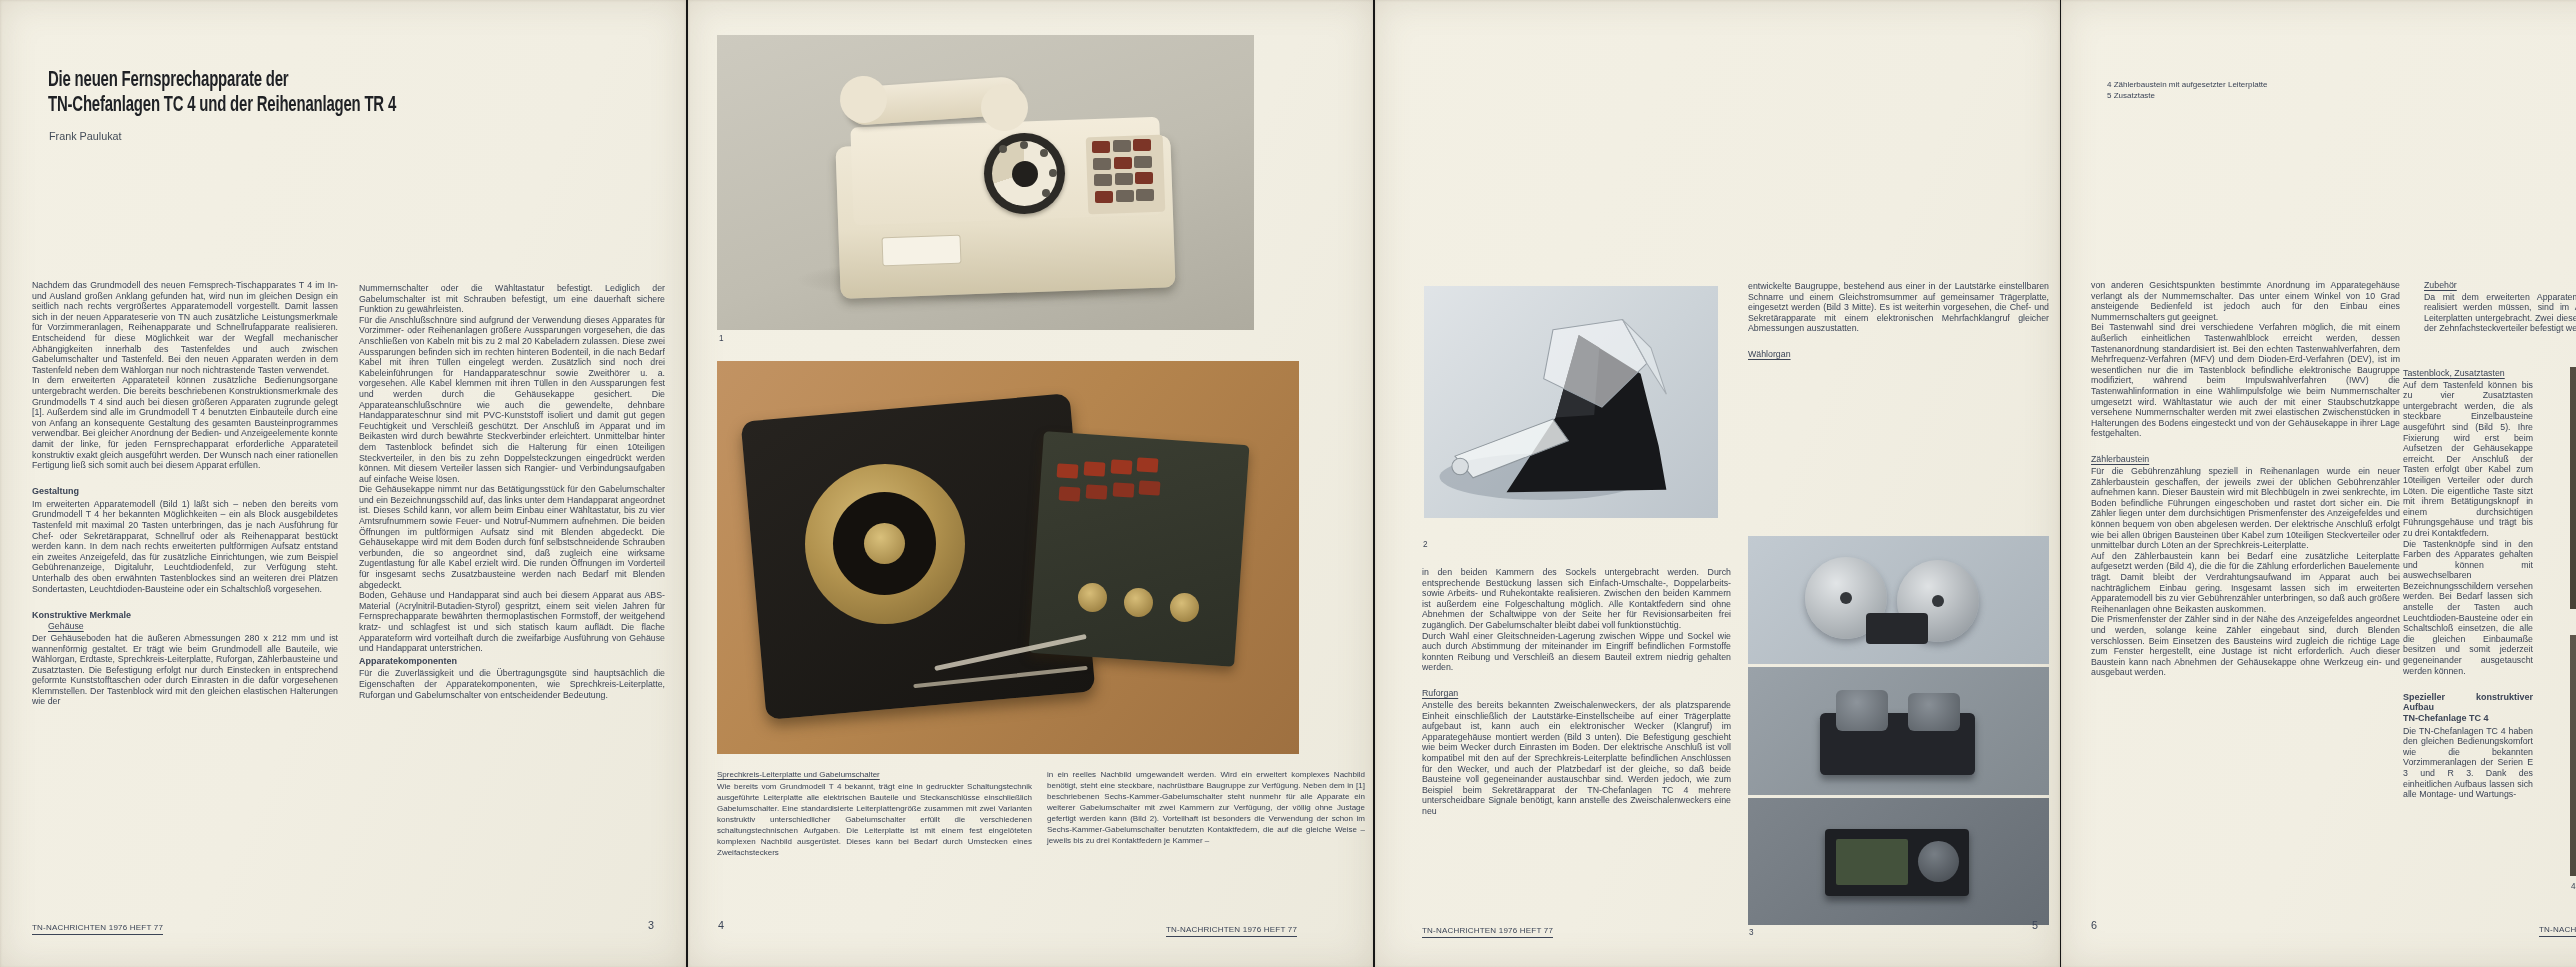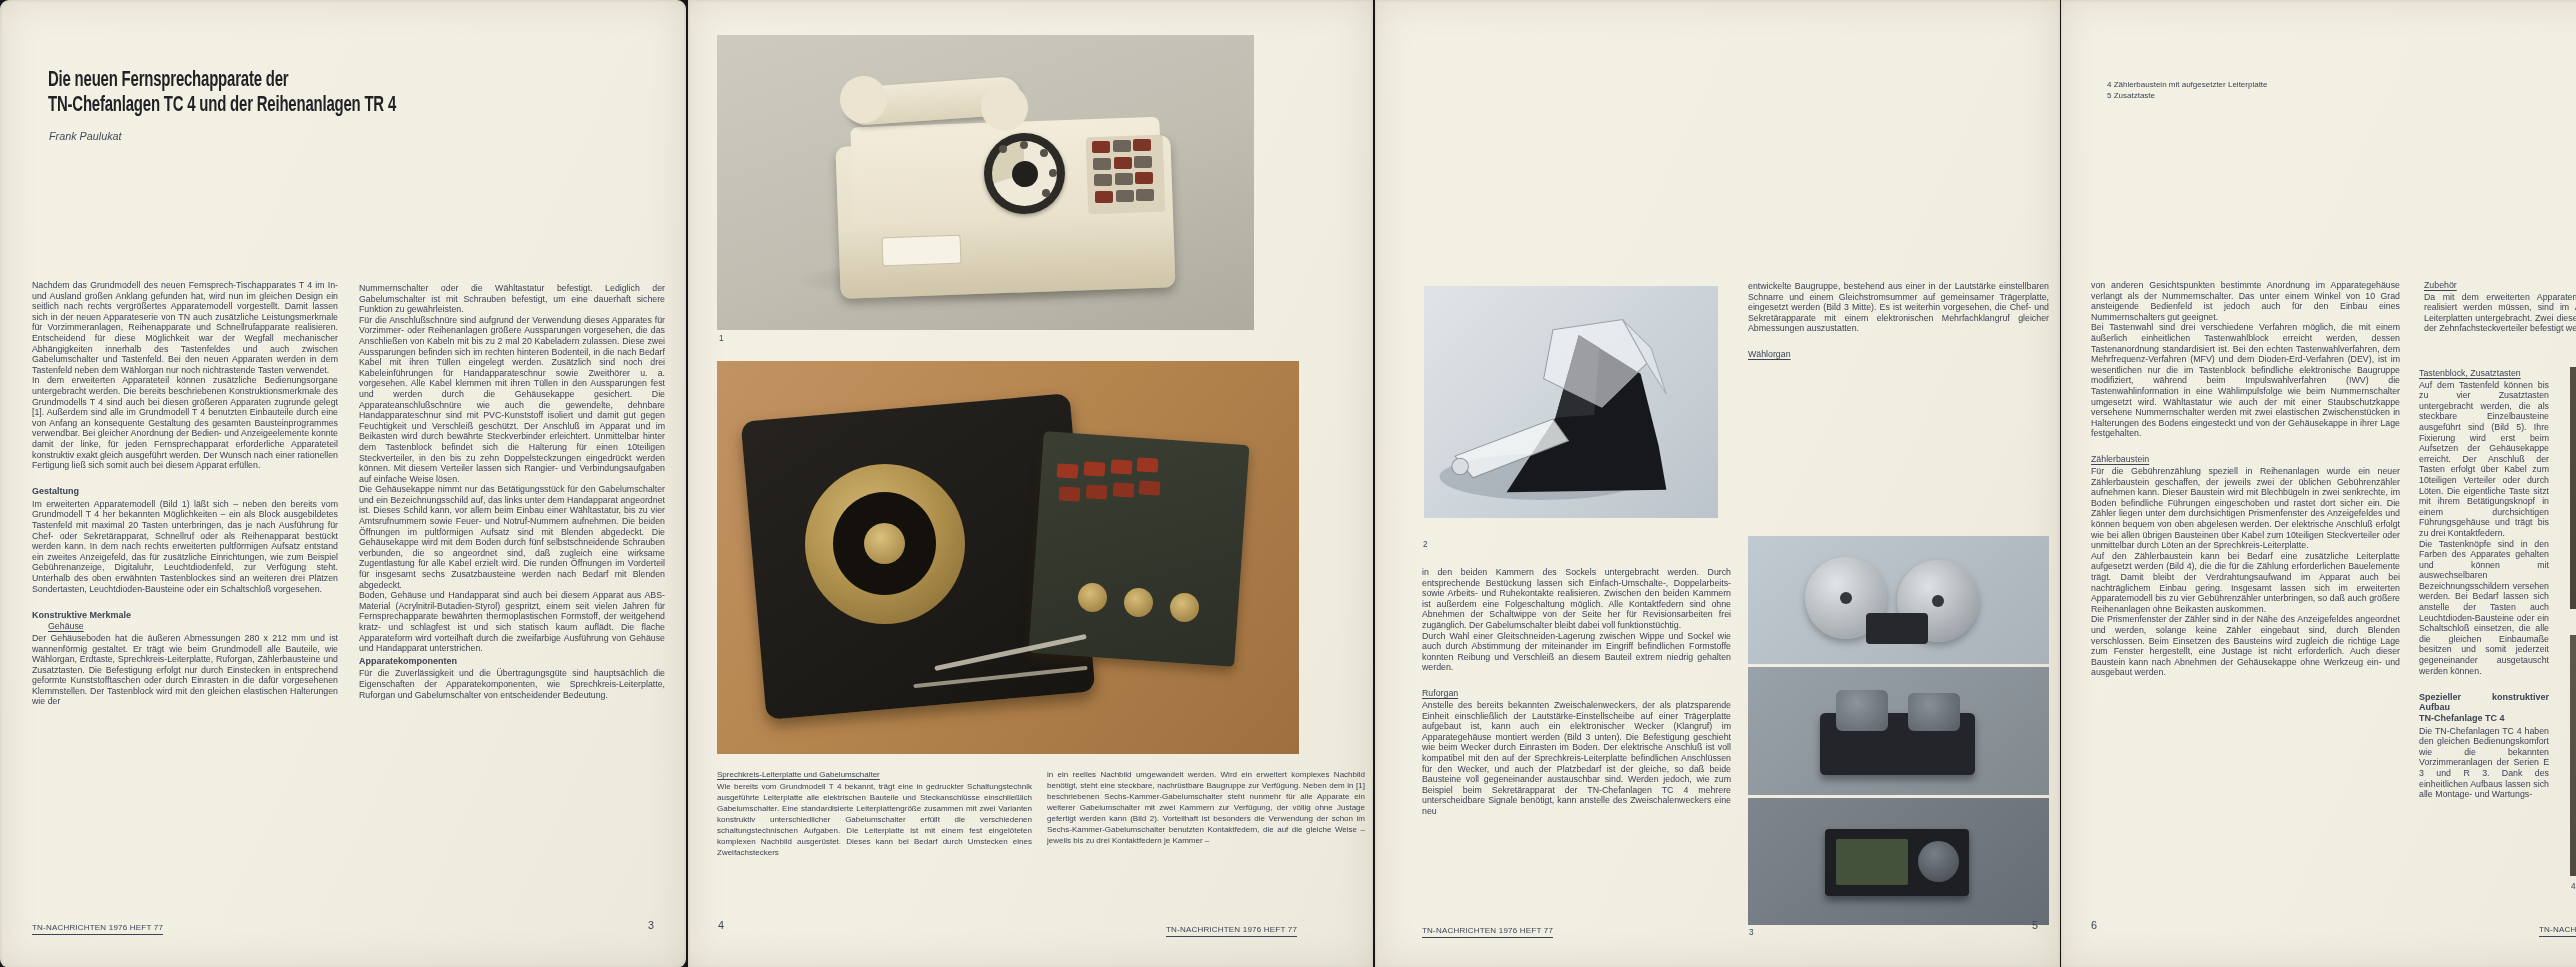--- a/index.html
+++ b/index.html
@@ -11,40 +11,40 @@
   .page{
     position:absolute;top:0;height:968px;
     background:linear-gradient(115deg,#f3f0e4 0%,#f1eee2 55%,#ece9dc 100%);
     box-shadow:inset 0 0 36px rgba(120,105,80,.18), inset 0 0 3.1px rgba(60,50,30,.15);
   }
   .abs{position:absolute;}
   .title-line{
     font-size:22px;font-weight:bold;color:#1f2125;line-height:25px;
     transform:scaleX(.68);transform-origin:left top;white-space:nowrap;letter-spacing:-0.3px;
   }
-  .author{font-size:10.8px;color:#434c58;font-style:italic;}
+  .author{font-size:10.8px;color:#434c58;}
   .bt{font-size:8.8px;line-height:10.6px;color:#3b4456;text-align:justify;}
   .bt p{margin:0;}
   .h-bold{font-weight:bold;font-size:9px;margin:15.5px 0 2.1px 0;}
   .h-ul{text-decoration:underline;text-underline-offset:1.5px;margin:15.5px 0 1px 0;}
   .h-first{margin-top:0;}
   .caption{font-size:8px;line-height:11px;color:#3b4456;}
   .footerline{
     font-size:8px;color:#3b4456;display:inline-block;
     border-bottom:1px solid #3b4456;padding-bottom:1.5px;letter-spacing:0.2px;
   }
   .pageno{font-size:10.8px;color:#3b4456;}
   .figno{font-size:8.2px;color:#3b4456;}
   .photo{position:absolute;overflow:hidden;}
   .indent2{padding-left:7.2px;}
 </style>
 </head>
 <body>
 
-<div class="page" style="left:0;width:686px;border-radius:9px;">
+<div class="page" style="left:0;width:686px;">
   <div class="abs" style="left:48px;top:66px;">
     <div class="title-line">Die neuen Fernsprechapparate der</div>
     <div class="title-line">TN-Chefanlagen TC 4 und der Reihenanlagen TR 4</div>
   </div>
   <div class="abs author" style="left:49px;top:130px;">Frank Paulukat</div>
 
   <div class="abs bt" style="left:32px;top:280px;width:306px;">
     <p>Nachdem das Grundmodell des neuen Fernsprech-Tischapparates T 4 im In- und Ausland großen Anklang gefunden hat, wird nun im gleichen Design ein seitlich nach rechts vergrößertes Apparatemodell vorgestellt. Damit lassen sich in der neuen Apparateserie von TN auch zusätzliche Leistungsmerkmale für Vorzimmeranlagen, Reihenapparate und Schnellrufapparate realisieren. Entscheidend für diese Möglichkeit war der Wegfall mechanischer Abhängigkeiten innerhalb des Tastenfeldes und auch zwischen Gabelumschalter und Tastenfeld. Bei den neuen Apparaten werden in dem Tastenfeld neben dem Wählorgan nur noch nichtrastende Tasten verwendet.</p>
     <p>In dem erweiterten Apparateteil können zusätzliche Bedienungsorgane untergebracht werden. Die bereits beschriebenen Konstruktionsmerkmale des Grundmodells T 4 sind auch bei diesen größeren Apparaten zugrunde gelegt [1]. Außerdem sind alle im Grundmodell T 4 benutzten Einbauteile durch eine von Anfang an konsequente Gestaltung des gesamten Bausteinprogrammes verwendbar. Bei gleicher Anordnung der Bedien- und Anzeigeelemente konnte damit der linke, für jeden Fernsprechapparat erforderliche Apparateteil konstruktiv exakt gleich ausgeführt werden. Der Wunsch nach einer rationellen Fertigung ließ sich somit auch bei diesem Apparat erfüllen.</p>
     <div class="h-bold">Gestaltung</div>
@@ -208,21 +208,21 @@
     <p>Für die Gebührenzählung speziell in Reihenanlagen wurde ein neuer Zählerbaustein geschaffen, der jeweils zwei der üblichen Gebührenzähler aufnehmen kann. Dieser Baustein wird mit Blechbügeln in zwei senkrechte, im Boden befindliche Führungen eingeschoben und rastet dort sicher ein. Die Zähler liegen unter dem durchsichtigen Prismenfenster des Anzeigefeldes und können bequem von oben abgelesen werden. Der elektrische Anschluß erfolgt wie bei allen übrigen Bausteinen über Kabel zum 10teiligen Steckverteiler oder unmittelbar durch Löten an der Sprechkreis-Leiterplatte.</p>
     <p>Auf den Zählerbaustein kann bei Bedarf eine zusätzliche Leiterplatte aufgesetzt werden (Bild 4), die die für die Zählung erforderlichen Bauelemente trägt. Damit bleibt der Verdrahtungsaufwand im Apparat auch bei nachträglichem Einbau gering. Insgesamt lassen sich im erweiterten Apparatemodell bis zu vier Gebührenzähler unterbringen, so daß auch größere Reihenanlagen ohne Beikasten auskommen.</p>
     <p>Die Prismenfenster der Zähler sind in der Nähe des Anzeigefeldes angeordnet und werden, solange keine Zähler eingebaut sind, durch Blenden verschlossen. Beim Einsetzen des Bausteins wird zugleich die richtige Lage zum Fenster hergestellt, eine Justage ist nicht erforderlich. Auch dieser Baustein kann nach Abnehmen der Gehäusekappe ohne Werkzeug ein- und ausgebaut werden.</p>
   </div>
 
   <div class="abs bt" style="left:363px;top:280px;width:309px;">
     <div class="h-ul h-first">Zubehör</div>
     <p>Da mit dem erweiterten Apparatemodell zusätzliche Leistungsmerkmale realisiert werden müssen, sind im Apparategehäuse auch weitere kleine Leiterplatten untergebracht. Zwei dieser Leiterplatten können an der Halterung der Zehnfachsteckverteiler befestigt werden.</p>
   </div>
 
-  <div class="abs bt" style="left:358px;top:368px;width:130px;">
+  <div class="abs bt" style="left:342px;top:368px;width:130px;">
     <div class="h-ul h-first">Tastenblock, Zusatztasten</div>
     <p>Auf dem Tastenfeld können bis zu vier Zusatztasten untergebracht werden, die als steckbare Einzelbausteine ausgeführt sind (Bild 5). Ihre Fixierung wird erst beim Aufsetzen der Gehäusekappe erreicht. Der Anschluß der Tasten erfolgt über Kabel zum 10teiligen Verteiler oder durch Löten. Die eigentliche Taste sitzt mit ihrem Betätigungsknopf in einem durchsichtigen Führungsgehäuse und trägt bis zu drei Kontaktfedern.</p>
     <p>Die Tastenknöpfe sind in den Farben des Apparates gehalten und können mit auswechselbaren Bezeichnungsschildern versehen werden. Bei Bedarf lassen sich anstelle der Tasten auch Leuchtdioden-Bausteine oder ein Schaltschloß einsetzen, die alle die gleichen Einbaumaße besitzen und somit jederzeit gegeneinander ausgetauscht werden können.</p>
     <div class="h-bold" style="margin-bottom:0;">Spezieller konstruktiver Aufbau</div>
     <div class="h-bold" style="margin-top:0;">TN-Chefanlage TC 4</div>
     <p>Die TN-Chefanlagen TC 4 haben den gleichen Bedienungskomfort wie die bekannten Vorzimmeranlagen der Serien E 3 und R 3. Dank des einheitlichen Aufbaus lassen sich alle Montage- und Wartungs-</p>
   </div>
 
   <div class="photo" style="left:509px;top:367px;width:170px;height:242px;background:linear-gradient(150deg,#544d41,#433d33);">
     

